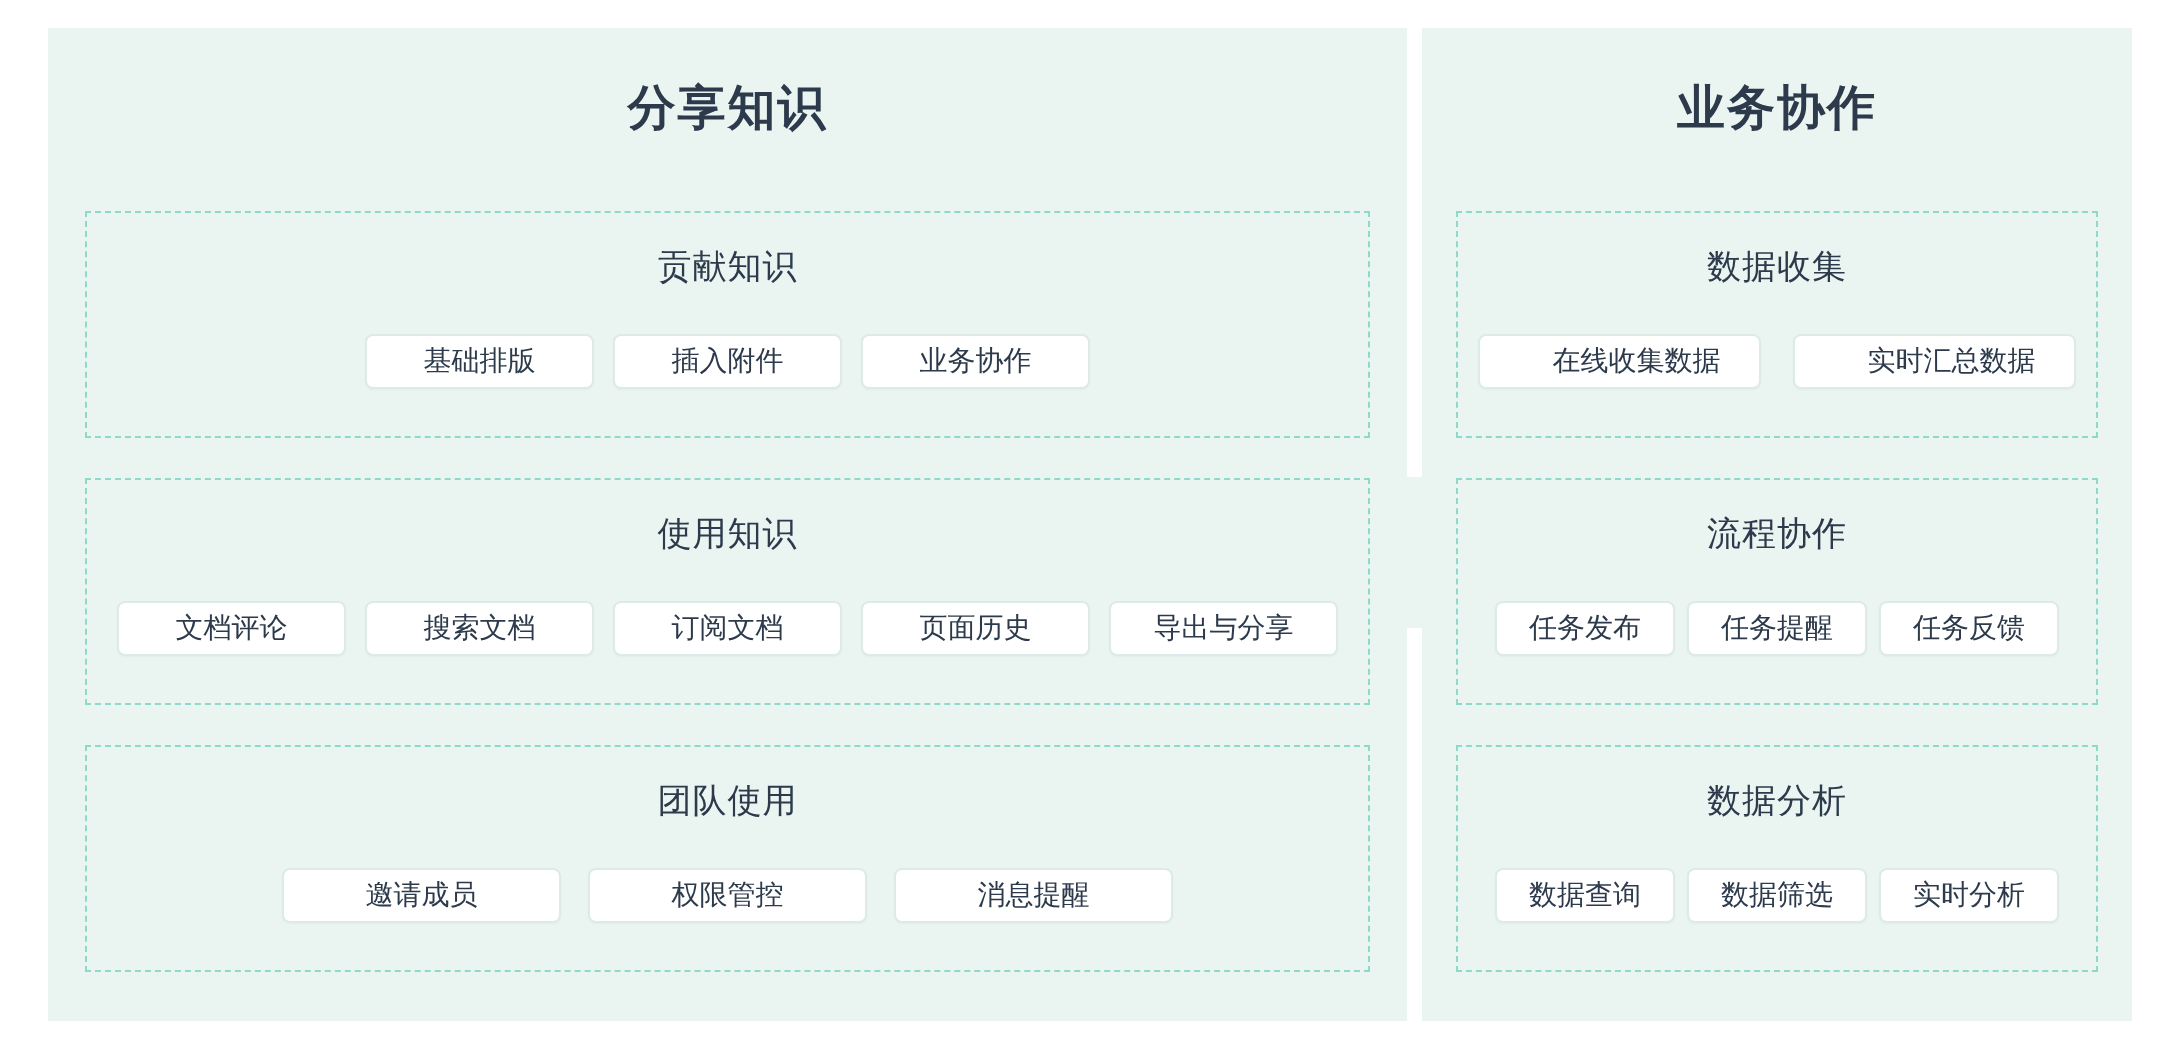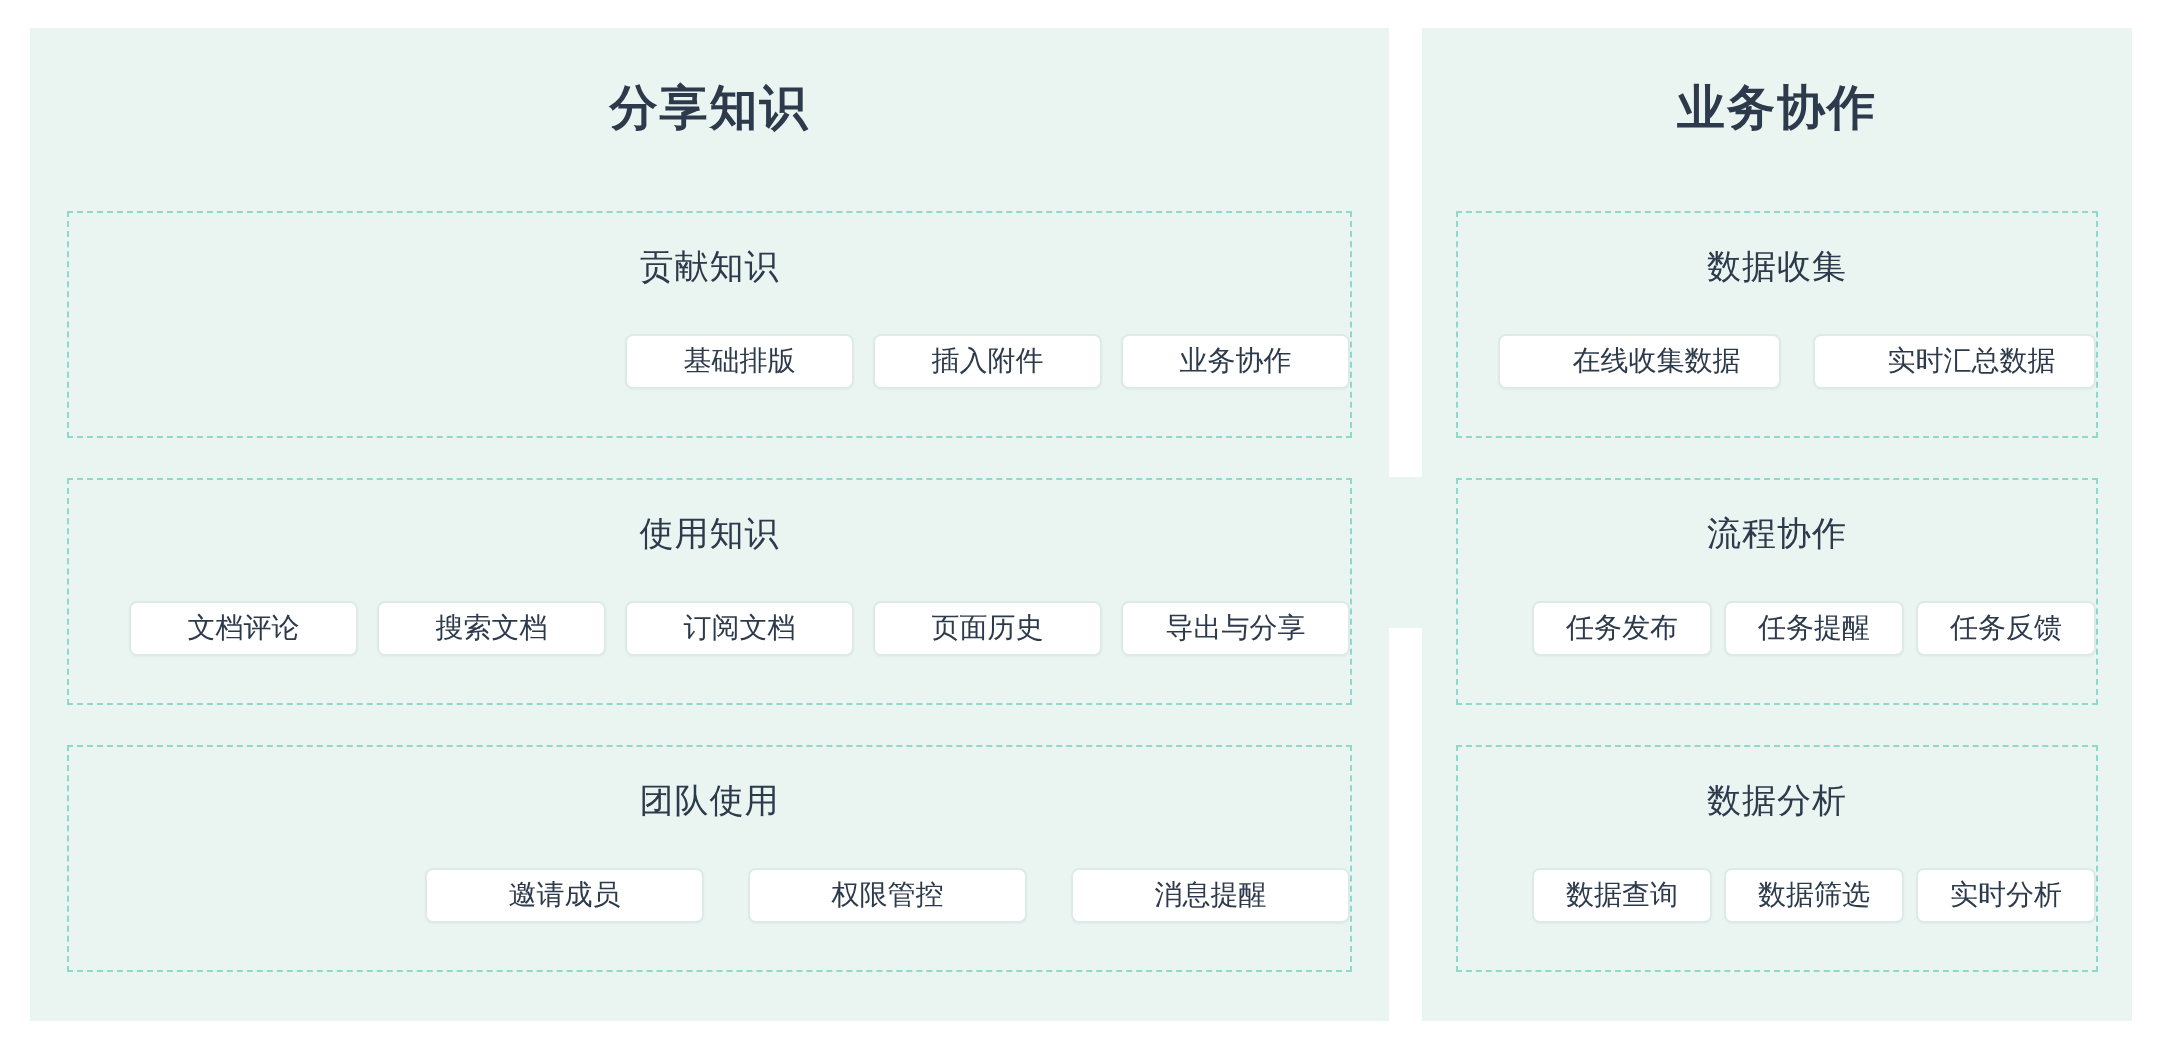--- a/index.html
+++ b/index.html
@@ -15,21 +15,21 @@
     background: #ffffff;
     overflow: hidden;
   }
   .panel {
     position: absolute;
     top: 28px;
     height: 993px;
     background: #EAF5F2;
     box-sizing: border-box;
   }
-  .panel-left  { left: 30px;   width: 1359px; }
+  .panel-left  { left: 48px;   width: 1359px; }
   .panel-right { left: 1422px; width: 710px;  }
   .bridge {
     position: absolute;
     left: 1388px;
     top: 477px;
     width: 35px;
     height: 151px;
     background: #EAF5F2;
   }
   .panel-title {
@@ -55,40 +55,40 @@
     font-size: 34px;
     line-height: 1;
     font-weight: 400;
     color: #2C3A4B;
     text-align: center;
     letter-spacing: 1px;
   }
   .btn-row {
     margin-top: 51px;
     display: flex;
-    justify-content: flex-end;
+    justify-content: center;
     align-items: center;
   }
   .chip {
     box-sizing: border-box;
     height: 55px;
     background: #ffffff;
     border: 2px solid #DCEBE7;
     border-radius: 8px;
     display: flex;
     align-items: center;
     justify-content: center;
     font-size: 28px;
     color: #2C3A4B;
     box-shadow: 0 1px 2px rgba(44,58,75,0.04);
     cursor: default;
     white-space: nowrap;
   }
   .row-l12 { gap: 19px; }  .row-l12 .chip { width: 229px; }
-  .row-l3  { gap: 44px; }  .row-l3  .chip { width: 279px; }
+  .row-l3  { gap: 27px; }  .row-l3  .chip { width: 279px; }
   .row-r1  { gap: 32px; }  .row-r1  .chip { width: 283px; padding-left: 34px; }
   .row-r23 { gap: 12px; }  .row-r23 .chip { width: 180px; }
 </style>
 </head>
 <body>
 
 <div class="canvas">
 
   <div class="bridge"></div>
 

